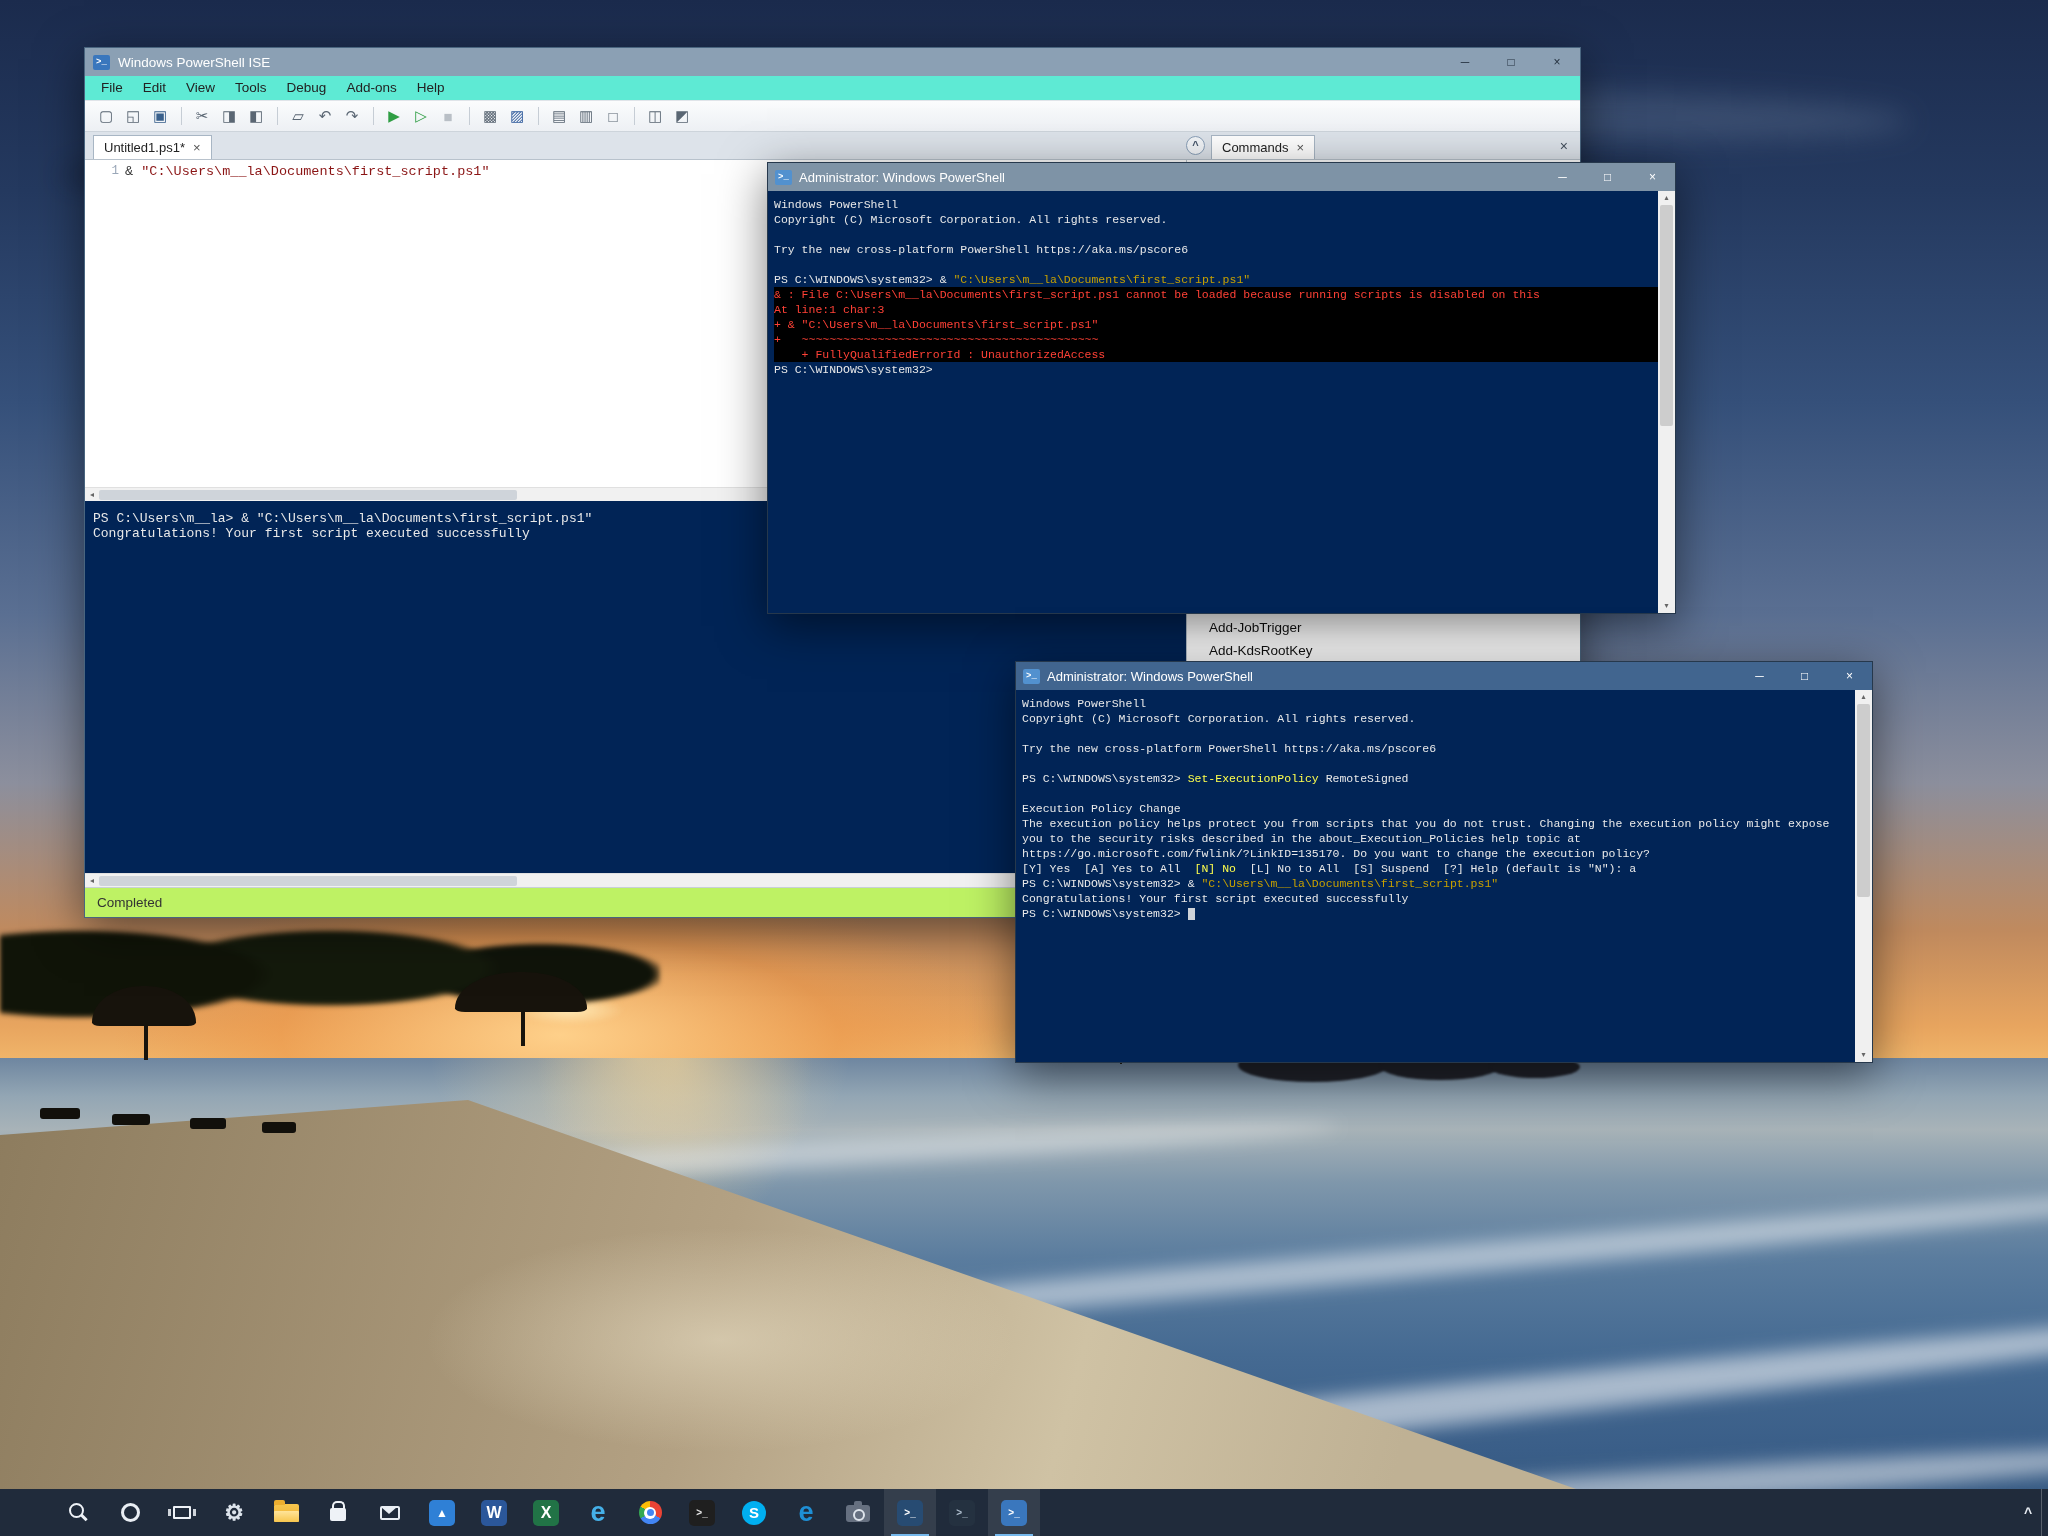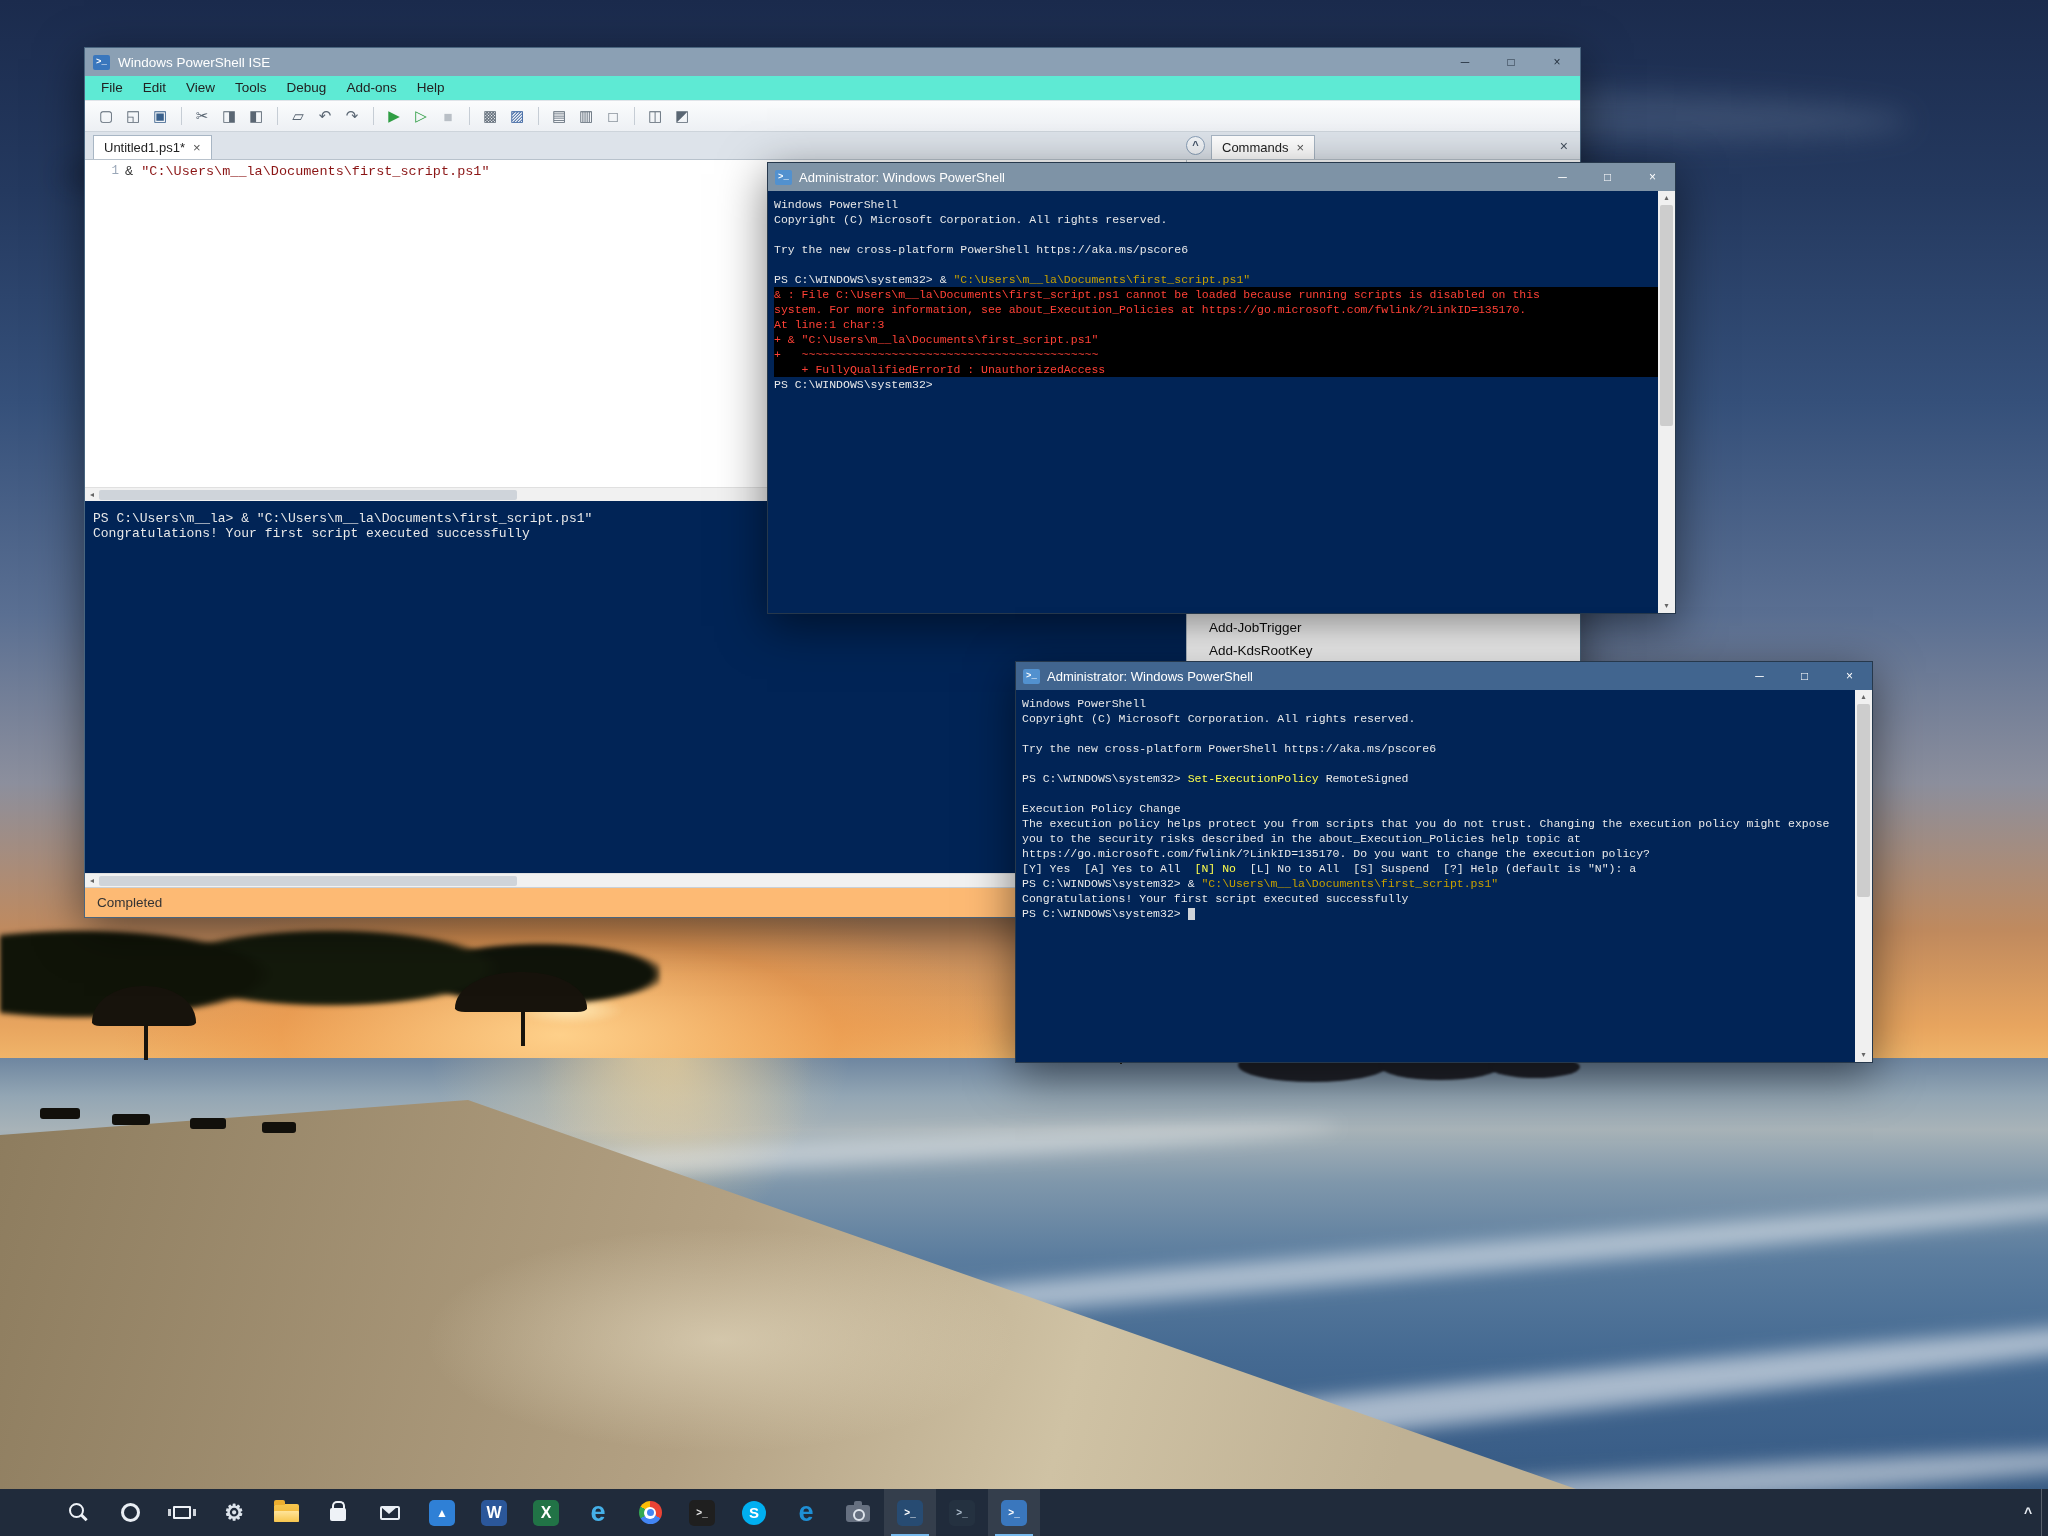--- a/index.html
+++ b/index.html
@@ -76,21 +76,21 @@
 .ise-left{flex:1;display:flex;flex-direction:column;border-right:1px solid #b8c2cc;min-width:0}
 .ise-editor{height:327px;background:#fff;display:flex;font-family:"Liberation Mono","DejaVu Sans Mono",monospace;font-size:13.5px;flex:none}
 .ln-col{width:40px;text-align:right;padding:4px 6px 0 0;color:#9aa7b8;font-size:12.5px}
 .code-line{padding-top:4px;white-space:pre;color:#1b1b1b}
 .code-op{color:#333}
 .code-str{color:#8b1515}
 .hscroll{height:14px;background:#f1f1f1;border-top:1px solid #e0e0e0;display:flex;align-items:center;flex:none}
 .sb-arrow{width:14px;text-align:center;font-size:8px;color:#666;line-height:14px}
 .sb-thumb-h{height:10px;width:38%;background:#cfd4da;border-radius:2px}
 .ise-console{flex:1;background:#012456;color:#e9e9e9;font:13px/15px "Liberation Mono","DejaVu Sans Mono",monospace;padding:10px 8px;overflow:hidden;min-height:0}
-.ise-statusbar{height:30px;background:#fdba74;border-top:1px solid #c8d0d8;display:flex;align-items:center;padding:0 12px;font-size:13.5px;color:#333;flex:none}
+.ise-statusbar{height:30px;background:#bef264;border-top:1px solid #c8d0d8;display:flex;align-items:center;padding:0 12px;font-size:13.5px;color:#333;flex:none}
 .commands-pane{width:393px;background:#fff;position:relative;overflow:hidden}
 .commands-list{position:absolute;top:456px;left:0;right:0}
 .cmd-item{height:23px;line-height:23px;padding-left:22px;font-size:13.5px;color:#111}
 
 
 .psw{display:flex;flex-direction:column;border:1px solid #26384c}
 .ps1{left:767px;top:162px;width:909px;height:452px;z-index:20}
 .ps2{left:1015px;top:661px;width:858px;height:402px;z-index:30}
 .ps-titlebar{height:28px;display:flex;align-items:center;padding-left:7px;gap:7px;color:#fff;font-size:13px;flex:none}
 .ps1 .ps-titlebar{background:#7e93a6}
@@ -280,21 +280,20 @@
     </div>
     <div class="ps-body">
       <div class="ps-console">
           <div class="cline"><span class="c-fg">Windows PowerShell</span></div>
           <div class="cline"><span class="c-fg">Copyright (C) Microsoft Corporation. All rights reserved.</span></div>
           <div class="cline">&nbsp;</div>
           <div class="cline"><span class="c-fg">Try the new cross-platform PowerShell https://aka.ms/pscore6</span></div>
           <div class="cline">&nbsp;</div>
           <div class="cline"><span class="c-fg">PS C:\WINDOWS\system32&gt; &amp; </span><span class="c-gold">"C:\Users\m__la\Documents\first_script.ps1"</span></div>
           <div class="cline errline"><span class="c-err">&amp; : File C:\Users\m__la\Documents\first_script.ps1 cannot be loaded because running scripts is disabled on this</span></div>
-          <div class="cline errline"><span class="c-err">system. For more information, see about_Execution_Policies at https://go.microsoft.com/fwlink/?LinkID=135170.</span></div>
           <div class="cline errline"><span class="c-err">At line:1 char:3</span></div>
           <div class="cline errline"><span class="c-err">+ &amp; "C:\Users\m__la\Documents\first_script.ps1"</span></div>
           <div class="cline errline"><span class="c-err">+   ~~~~~~~~~~~~~~~~~~~~~~~~~~~~~~~~~~~~~~~~~~~</span></div>
           <div class="cline errline"><span class="c-err">    + FullyQualifiedErrorId : UnauthorizedAccess</span></div>
           <div class="cline"><span class="c-fg">PS C:\WINDOWS\system32&gt;</span></div>
         </div>
       <div class="vscroll">
         <span class="sb-arrow">▴</span>
         <div class="vtrack">
             <div class="vthumb"></div>

